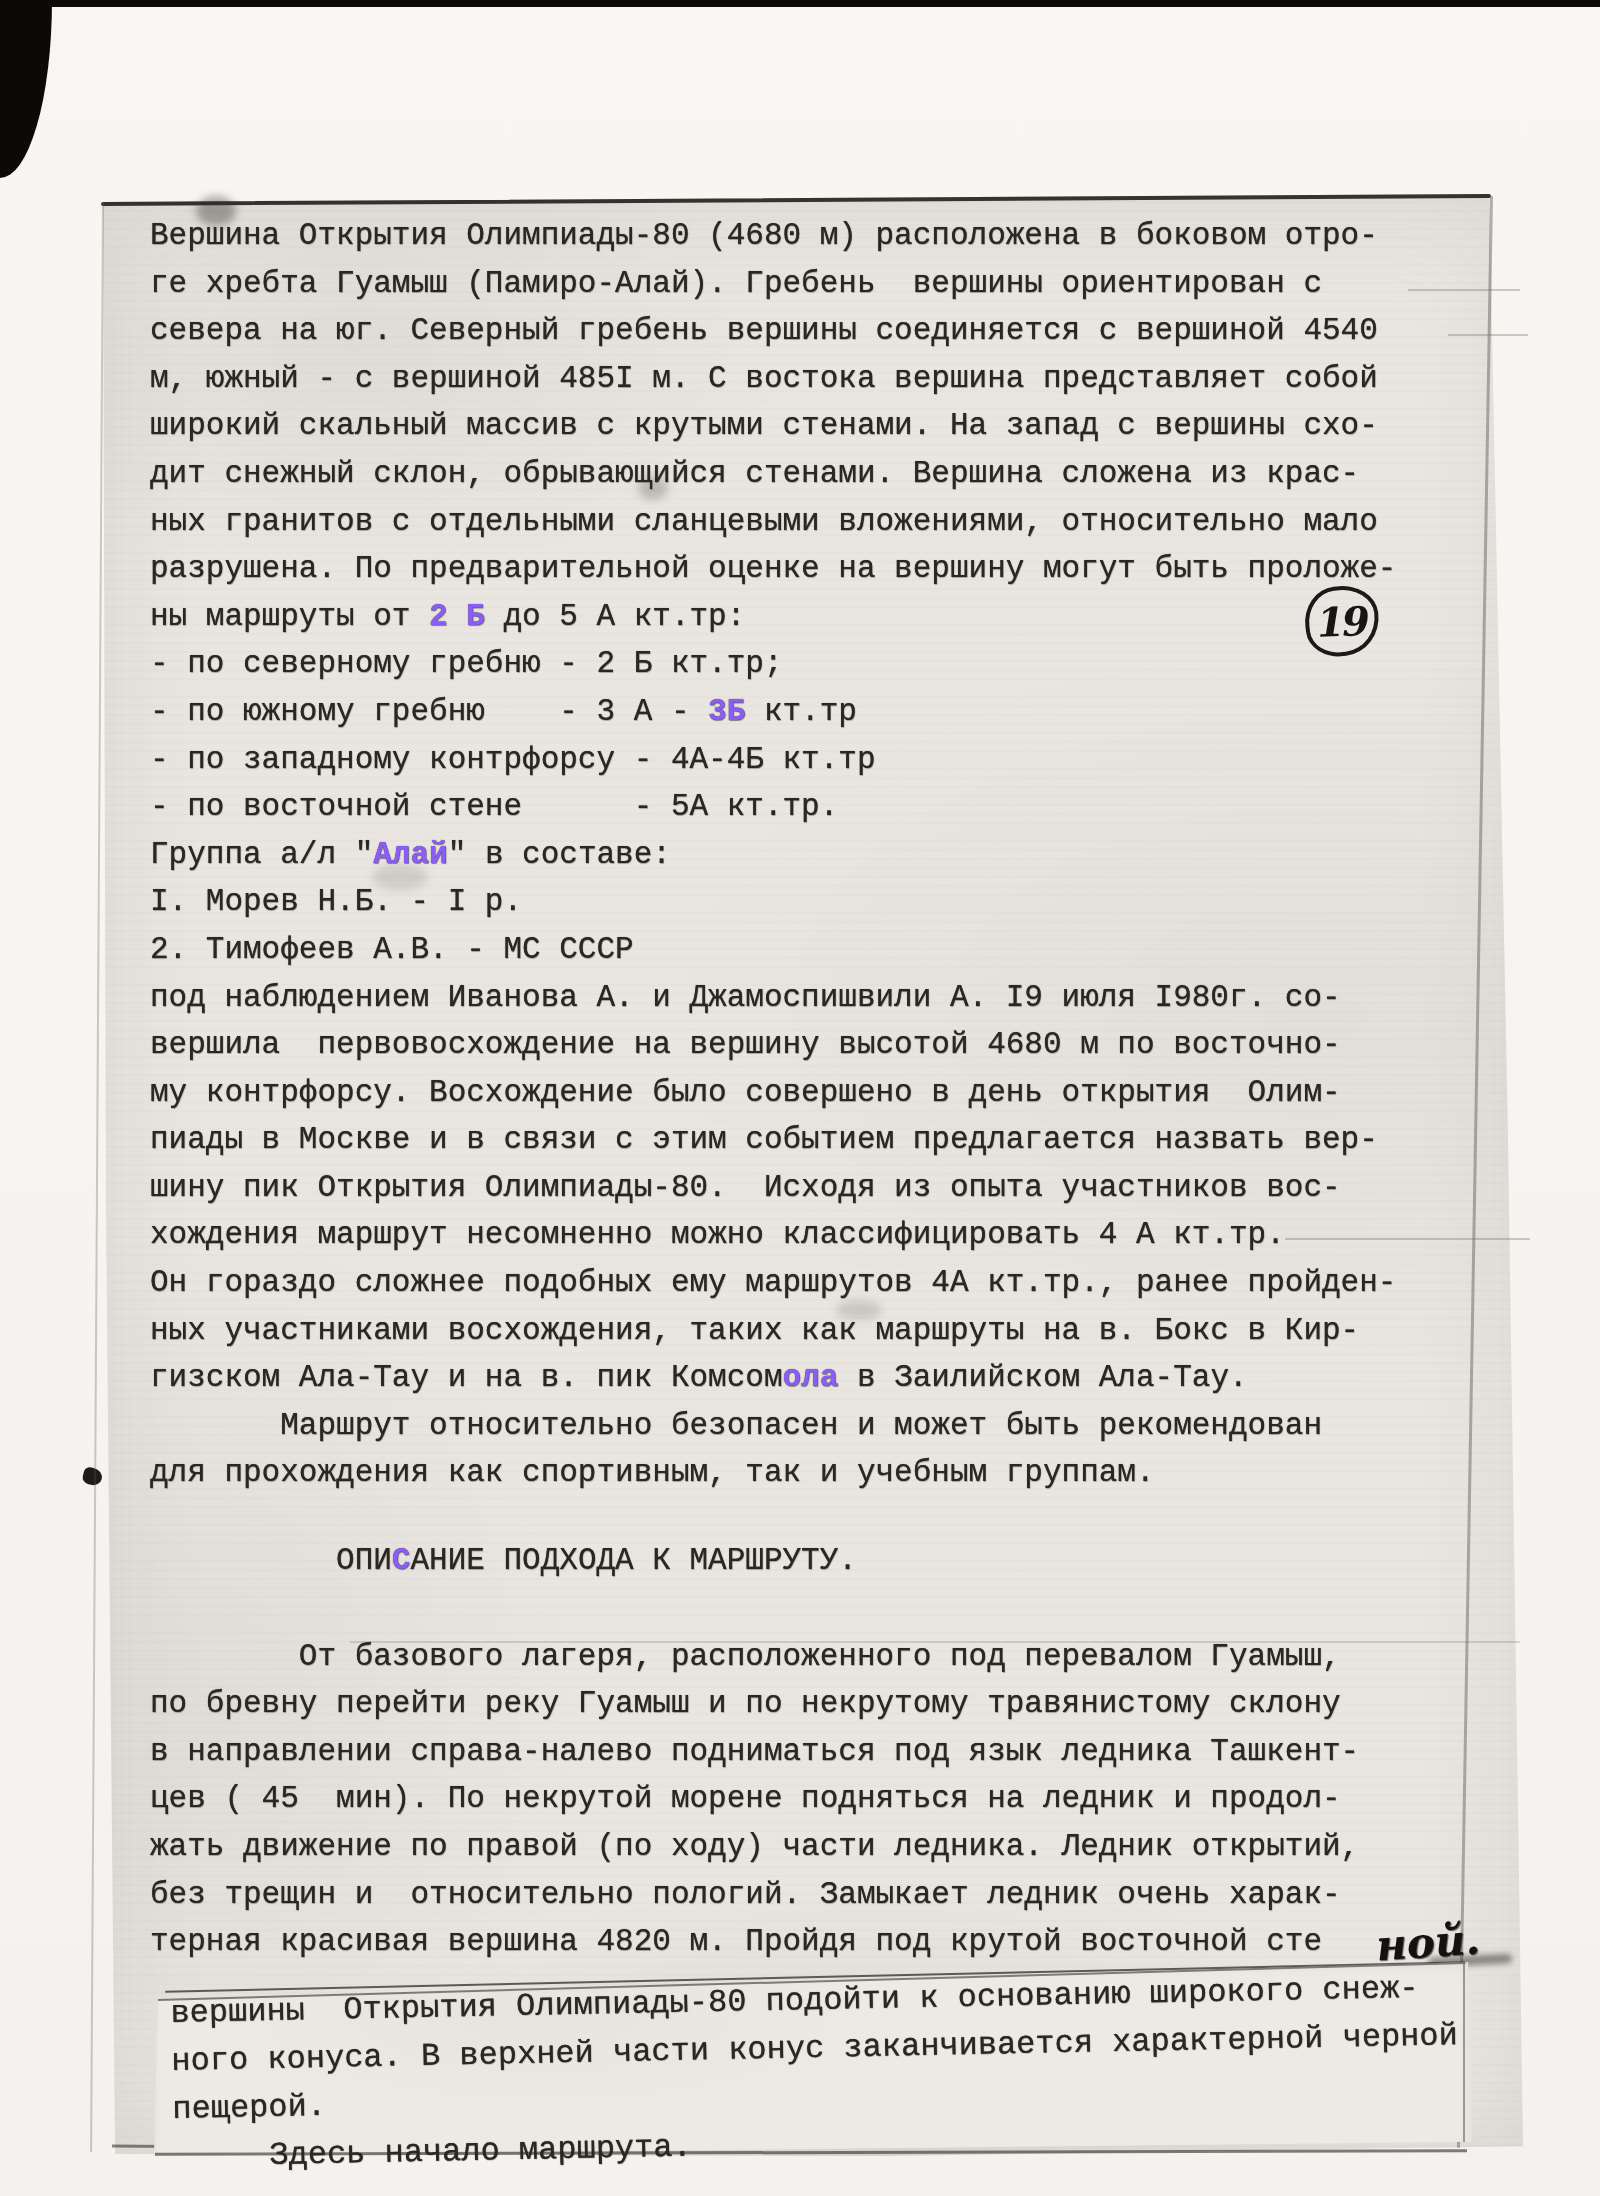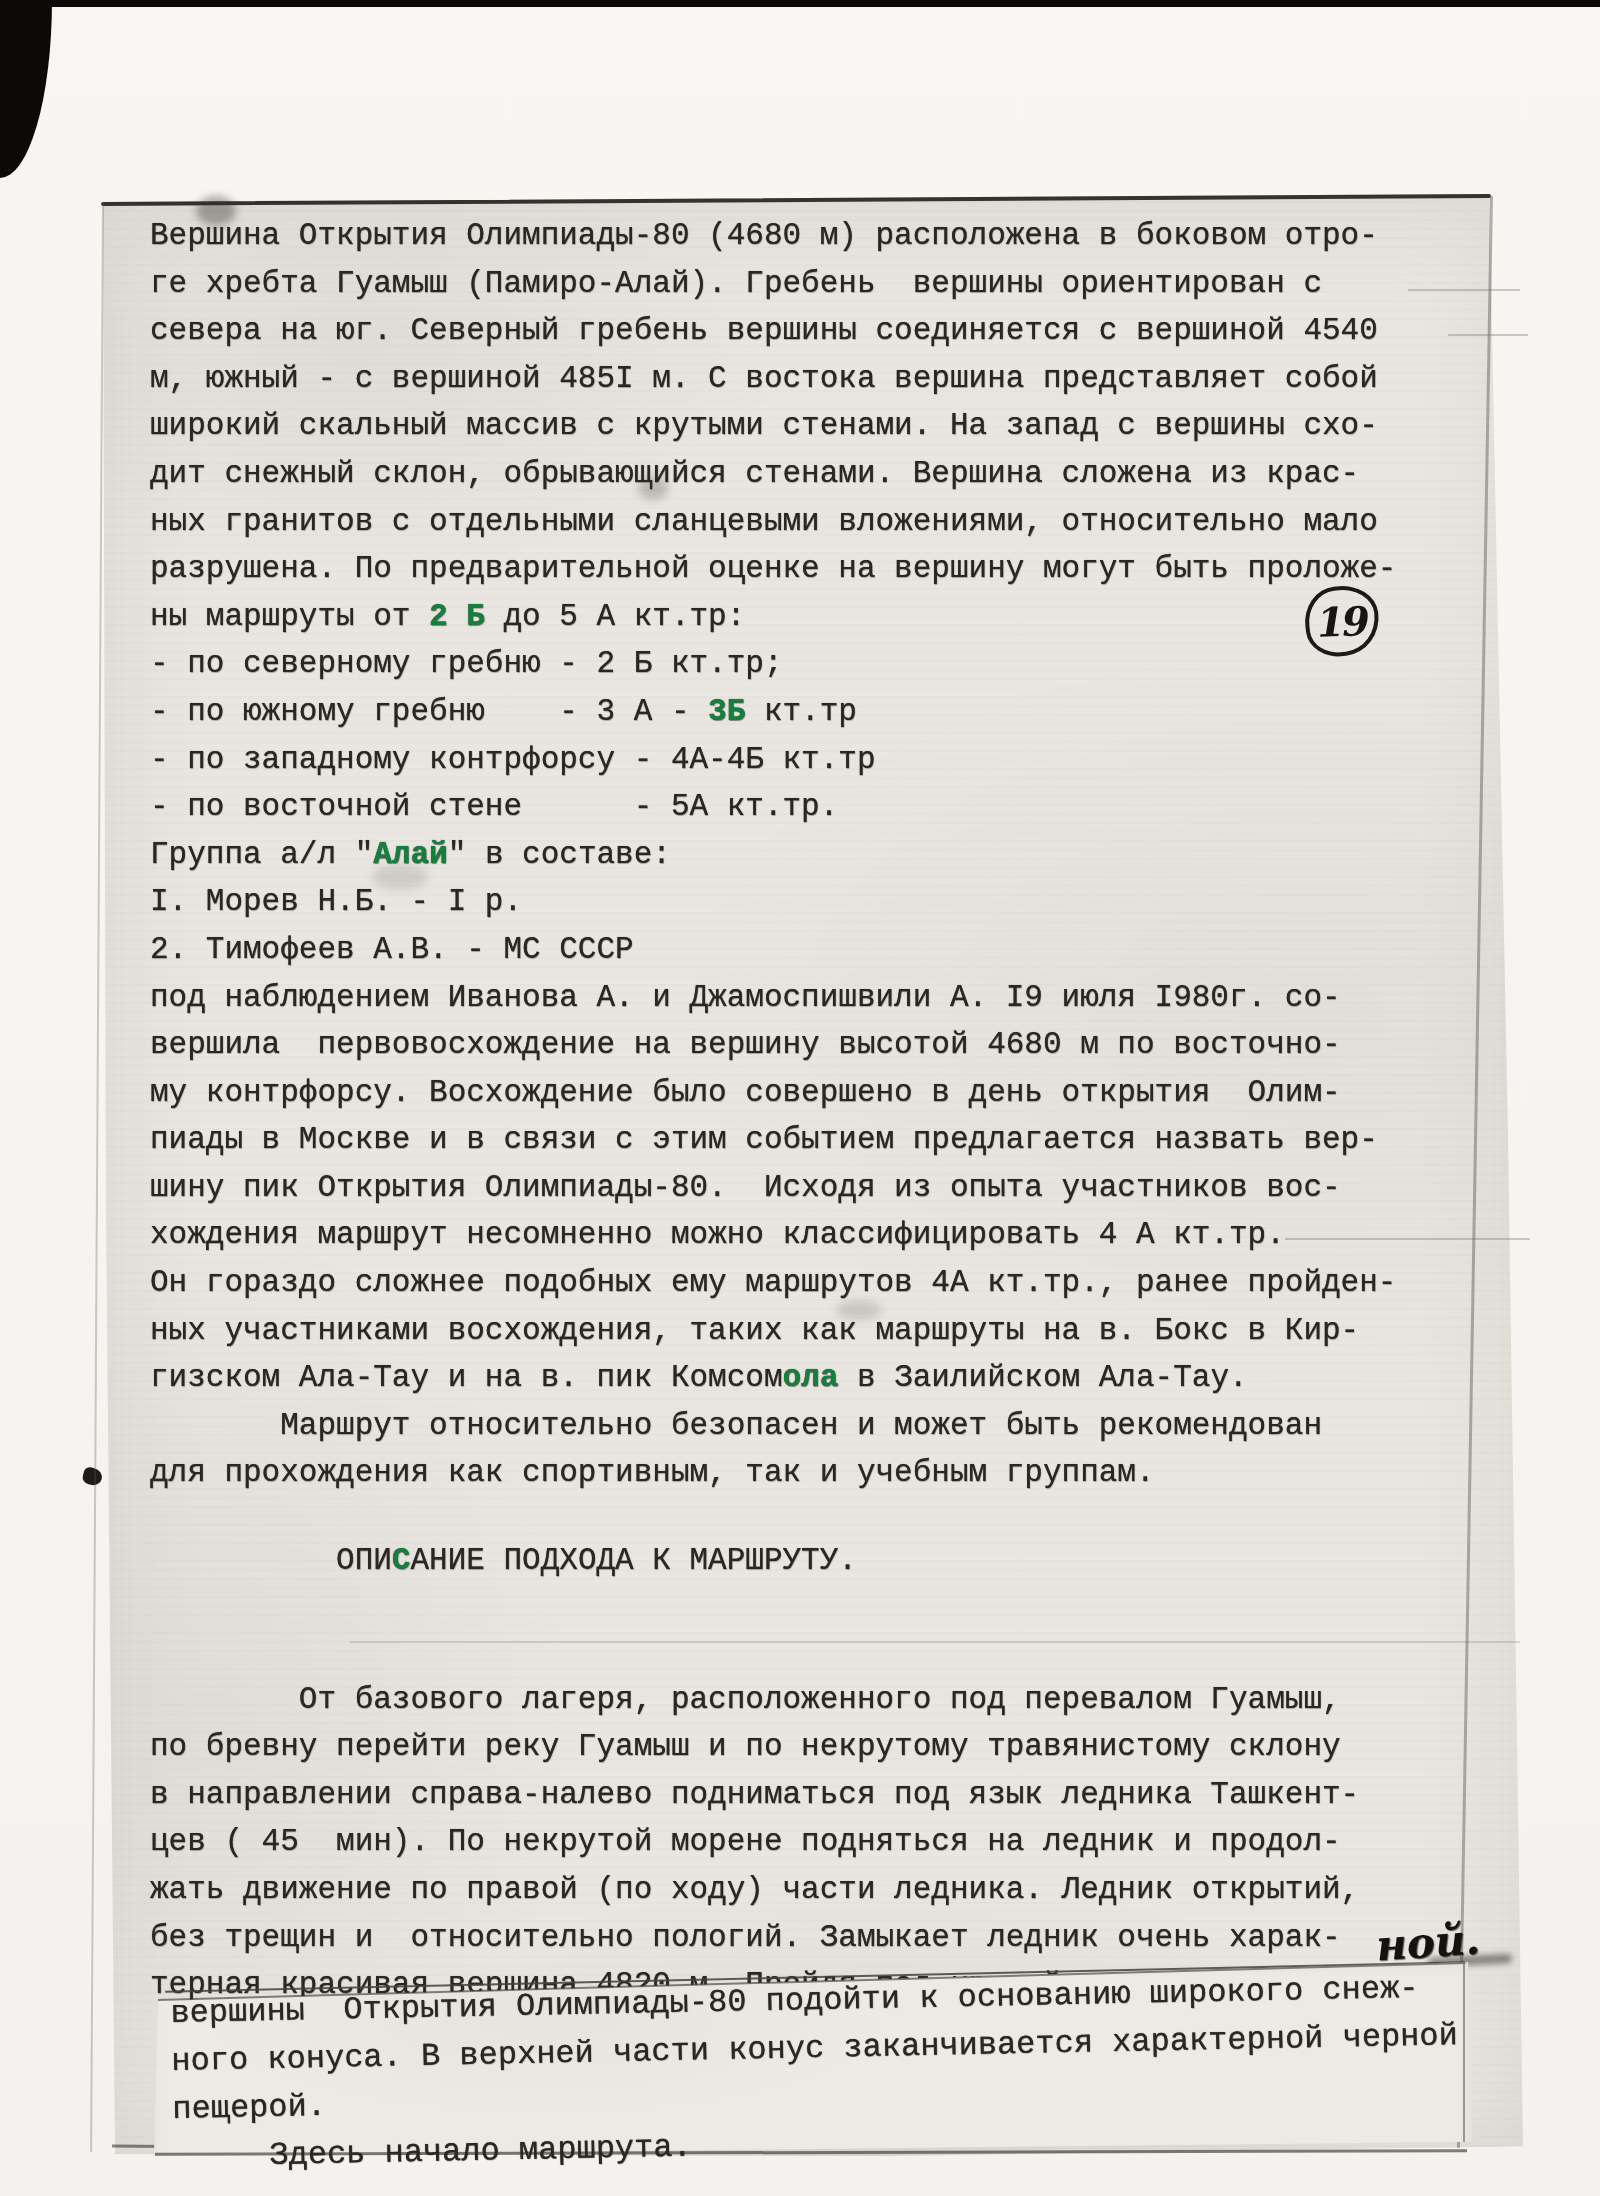--- a/index.html
+++ b/index.html
@@ -34,22 +34,22 @@
   .edge-left{left:102px;top:202px;width:2px;height:1950px;background:rgba(95,90,82,.30);transform:rotate(0.35deg);transform-origin:top center;}
   .edge-bottom-left{left:112px;top:2146px;width:362px;height:3px;background:rgba(42,40,36,.55);transform:rotate(0.5deg);}
   
   .typed{
     position:absolute;left:150px;top:212px;width:1370px;
     font-size:31px;line-height:47.6px;color:#2a2722;white-space:pre;
     text-shadow:0 0 .8px rgba(40,36,31,.75), .5px .6px .7px rgba(40,36,31,.30);
   }
   .typed .line{height:47.6px;white-space:pre;}
   .typed .heading{margin-top:40px;}
-  .typed .after-heading{margin-top:91px;}
-  .b{font-weight:bold;color:#15803d;text-shadow:0 0 1px rgba(25,22,18,.8), .7px .8px 1px rgba(25,22,18,.45);}
+  .typed .after-heading{margin-top:48px;}
+  .b{font-weight:bold;color:#8b5cf6;text-shadow:0 0 1px rgba(25,22,18,.8), .7px .8px 1px rgba(25,22,18,.45);}
   
   .strike{position:absolute;left:165px;top:1976px;width:1300px;height:2.4px;background:#45413a;
     transform:rotate(-1.3deg);opacity:.85;}
   
   .hand{position:absolute;left:1376px;top:1918px;font-family:"DejaVu Serif",serif;
     font-style:italic;font-weight:bold;font-size:42px;color:#131210;letter-spacing:0px;
     transform:rotate(-4deg);text-shadow:1px 1px 1px rgba(18,16,14,.65);}
   .smear{position:absolute;left:1428px;top:1956px;width:84px;height:9px;background:rgba(45,42,37,.55);
     filter:blur(3px);transform:rotate(-3deg);border-radius:5px;}
   

